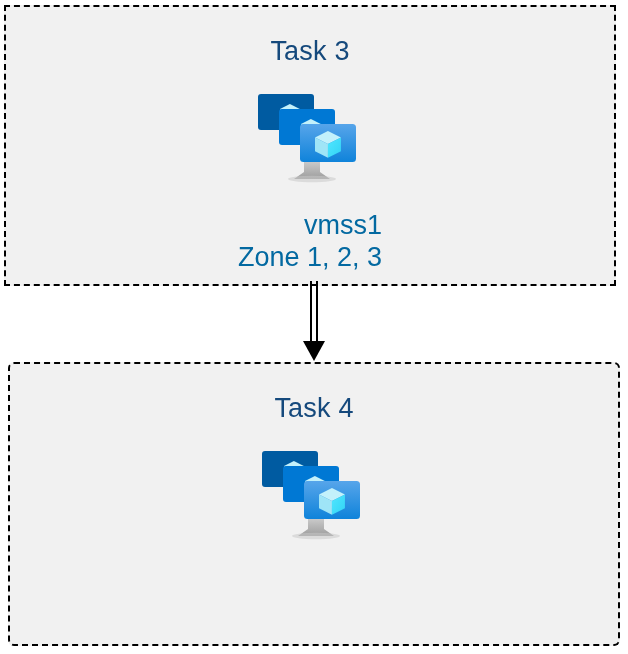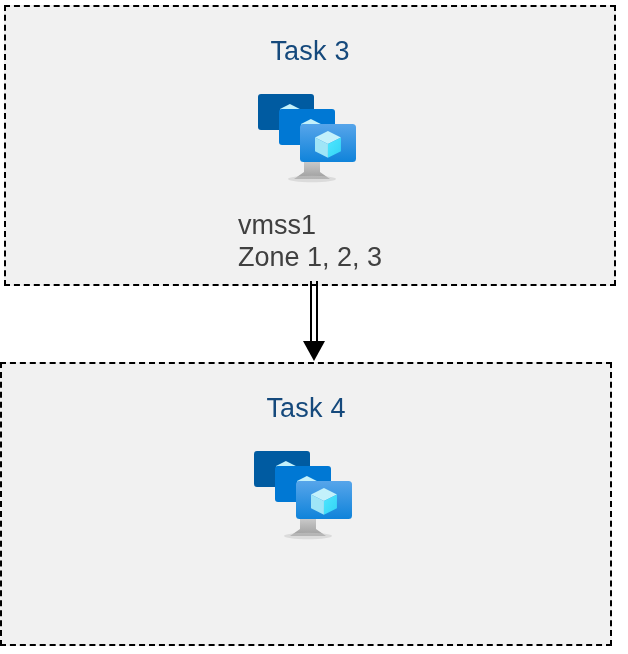--- a/index.html
+++ b/index.html
@@ -32,42 +32,43 @@
     flex-direction: column;
     align-items: center;
   }
   #box-task3 {
     left: 4px;
     top: 5px;
     width: 612px;
     height: 281px;
   }
   #box-task4 {
-    left: 0;
+    left: 8px;
     top: 362px;
     width: 612px;
     height: 284px;
+    border-radius: 6px;
   }
 
   .task-title {
     color: #15497c;
     font-size: 27px;
     line-height: 1;
     letter-spacing: 0.2px;
     white-space: nowrap;
     text-align: center;
   }
   #box-task3 .task-title { margin-top: 31px; }
   #box-task4 .task-title { margin-top: 31px; }
 
   .caption {
-    color: #404040;
+    color: #0369a1;
     font-size: 27px;
     line-height: 32px;
-    text-align: left;
+    text-align: right;
     white-space: pre-line;
   }
   #caption-vmss { margin-top: 23px; }
   #caption-rules { margin-top: 33px; }
 
   
   .vmss-icon {
     position: relative;
     width: 116px;
     height: 98px;

